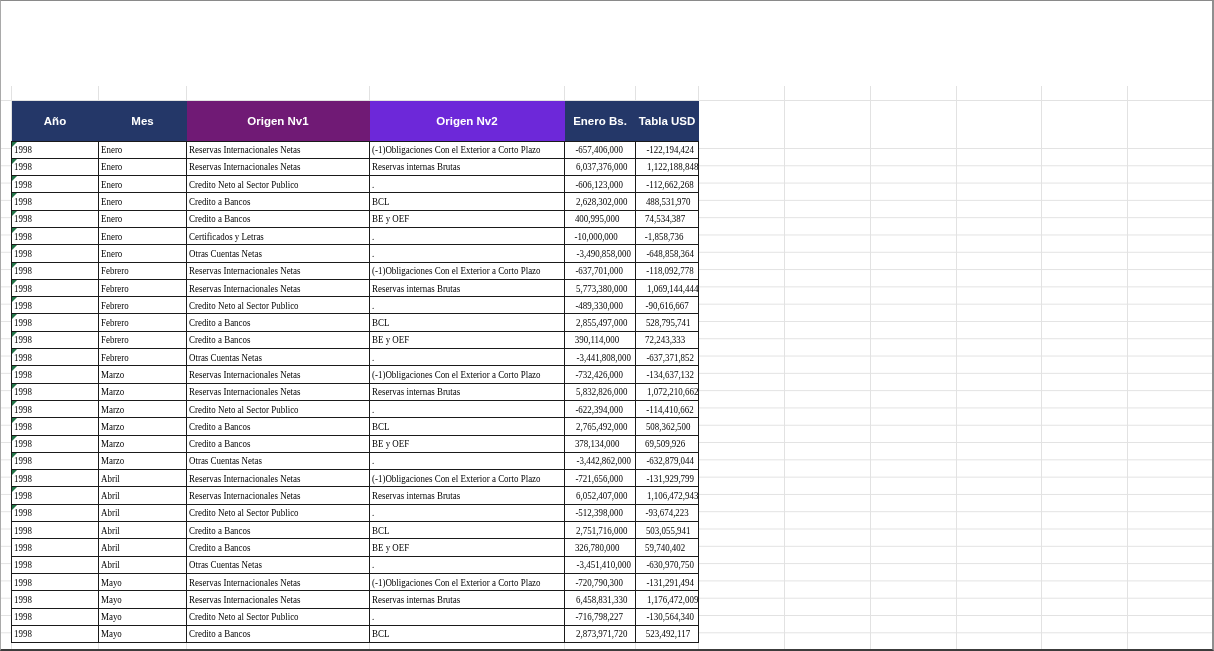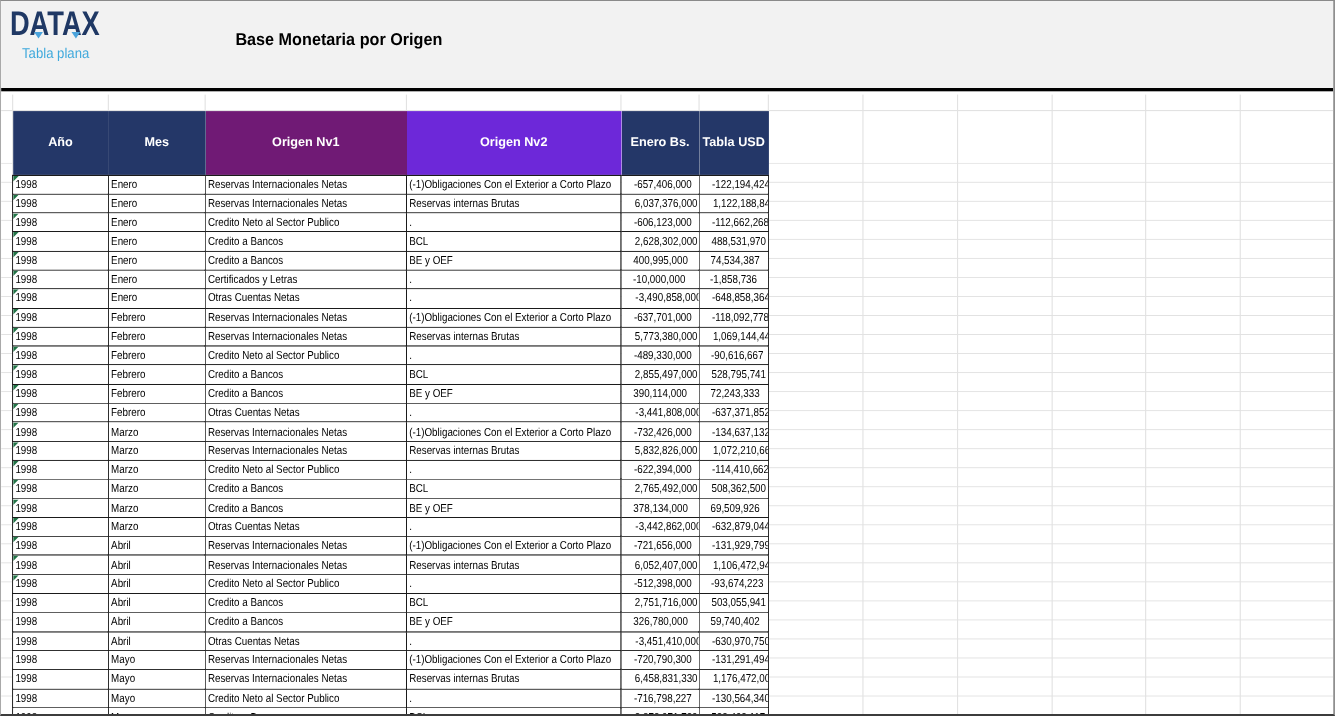--- a/index.html
+++ b/index.html
@@ -40,54 +40,45 @@
   .grid-rows {
     position:absolute; left:0; top:62px; width:100%; height:504px;
     background-image:linear-gradient(#e2e2e2 1px, transparent 1px);
     background-size:100% 17.31px;
   }
   
   table.datatable {
     position:absolute; left:10px; top:100px; width:687px;
     border-collapse:collapse; table-layout:fixed;
   }
-  table.datatable thead tr { height:58px; }
+  table.datatable thead tr { height:40px; }
   table.datatable thead th {
     color:#fff; font-size:11.5px; font-weight:700; text-align:center;
     vertical-align:middle; border:none; overflow:hidden; white-space:nowrap;
   }
-  table.datatable tbody tr { height:17.31px; }
+  table.datatable tbody tr { height:17.31px;font-family:Liberation Serif, serif; }
   table.datatable tbody td {
     border:1px solid #1a1a1a; background:#fff; color:#000;
     font-size:10.5px; vertical-align:middle; overflow:hidden;
     white-space:nowrap; padding:0 2px; position:relative;
   }
   td.c-txt { text-align:left; }
   td.c-num { }
   .cnd  { display:inline-block; transform:scaleX(0.85); transform-origin:0 50%; }
   .cndr { display:inline-block; transform:scaleX(0.85); transform-origin:100% 50%; }
   .flag-triangle {
     position:absolute; left:0; top:0; width:0; height:0;
     border-top:5px solid #217346; border-right:5px solid transparent;
   }
 </style>
 </head>
 <body>
 
 <div class="page">
 
-  <div class="topbar">
-    <div class="logo-wrap">
-      <div class="logo" style="color: rgb(31, 56, 100);">DATAX</div>
-      <span class="logo-tick tick-a1"></span>
-      <span class="logo-tick tick-a2"></span>
-      <div class="tagline" style="color: rgb(63, 169, 220);">Tabla plana</div>
-    </div>
-    <div class="report-title">Base Monetaria por Origen</div>
-  </div>
 
   <div class="sheet">
     <div class="grid-h-single" style="top:14px;"></div>
     <div class="grid-rows"></div>
     <div class="grid-v" style="left:10px;"></div>
     <div class="grid-v" style="left:97px;"></div>
     <div class="grid-v" style="left:185px;"></div>
     <div class="grid-v" style="left:368px;"></div>
     <div class="grid-v" style="left:563px;"></div>
     <div class="grid-v" style="left:634px;"></div>

